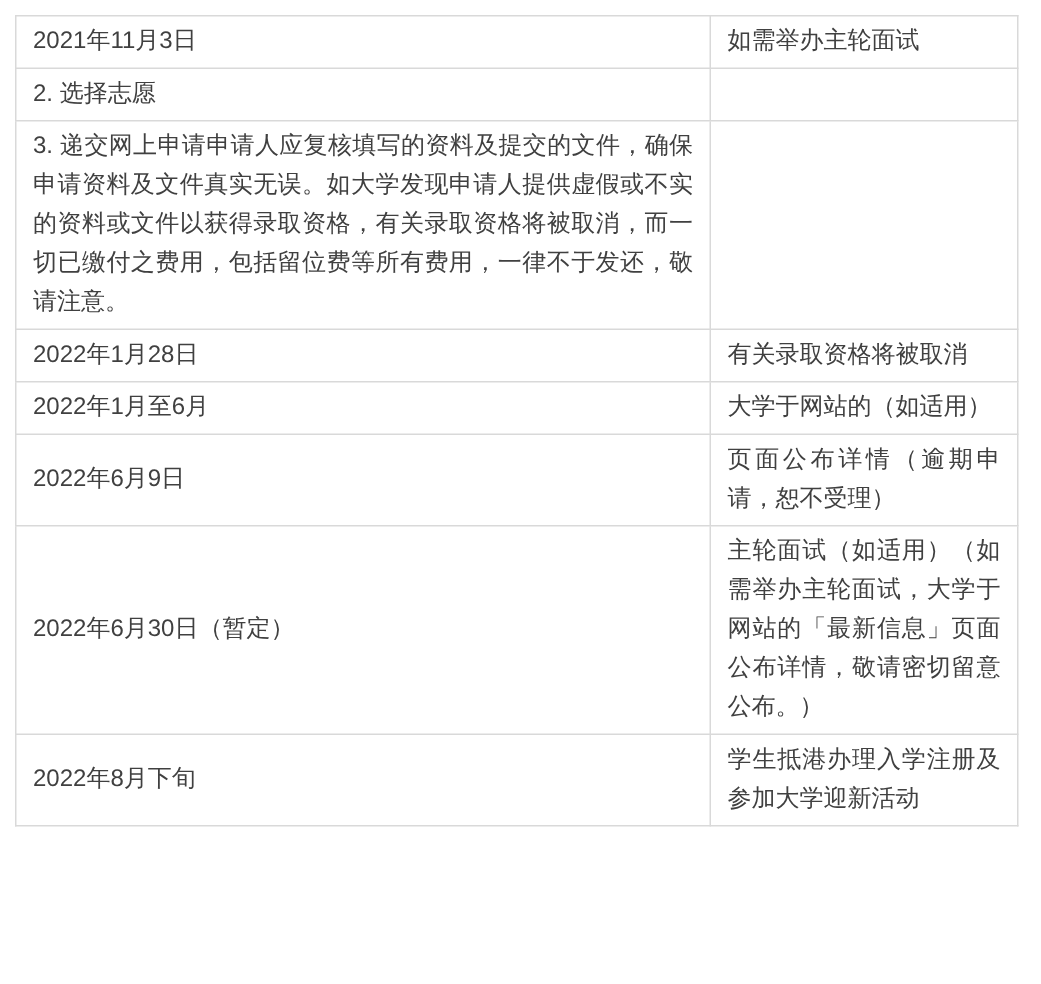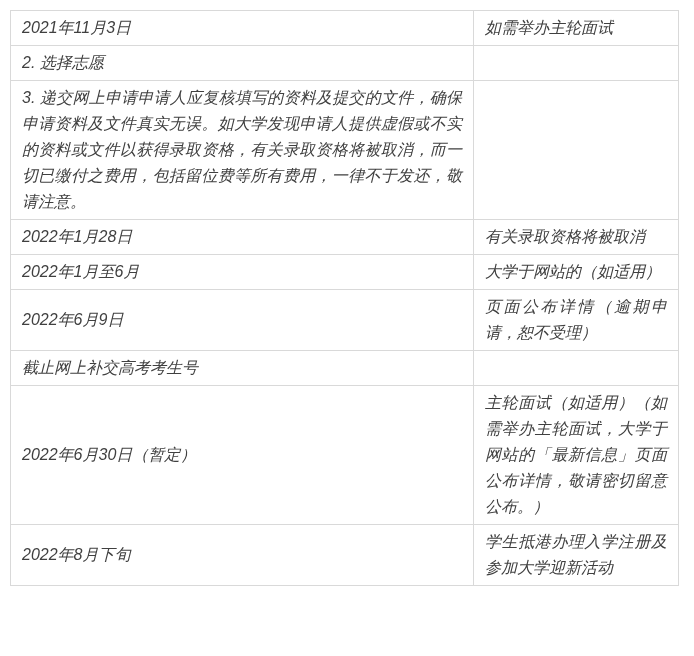--- a/index.html
+++ b/index.html
@@ -26,21 +26,20 @@
   table.schedule td {
     border: 1px solid #d9d9d9;
     padding: 4px 11px;
     font-size: 16px;
     line-height: 26px;
     color: #404040;
     vertical-align: middle;
     text-align: justify;
     word-break: break-all;
     overflow-wrap: anywhere;
-    font-style: italic;
   }
   td.col-date  { width: 463px; }
   td.col-event { width: 205px; }
 </style>
 </head>
 <body>
 
 <div class="page">
   <table class="schedule">
     <colgroup>
@@ -66,24 +65,20 @@
         </tr>
         <tr>
           <td class="col-date">2022年1月至6月</td>
           <td class="col-event">大学于网站的（如适用）</td>
         </tr>
         <tr>
           <td class="col-date">2022年6月9日</td>
           <td class="col-event">页面公布详情（逾期申请，恕不受理）</td>
         </tr>
         <tr>
-          <td class="col-date">截止网上补交高考考生号</td>
-          <td class="col-event"></td>
-        </tr>
-        <tr>
           <td class="col-date">2022年6月30日（暂定）</td>
           <td class="col-event">主轮面试（如适用）（如需举办主轮面试，大学于网站的「最新信息」页面公布详情，敬请密切留意公布。）</td>
         </tr>
         <tr>
           <td class="col-date">2022年8月下旬</td>
           <td class="col-event">学生抵港办理入学注册及参加大学迎新活动</td>
         </tr>
       </tbody>
   </table>
 </div>

